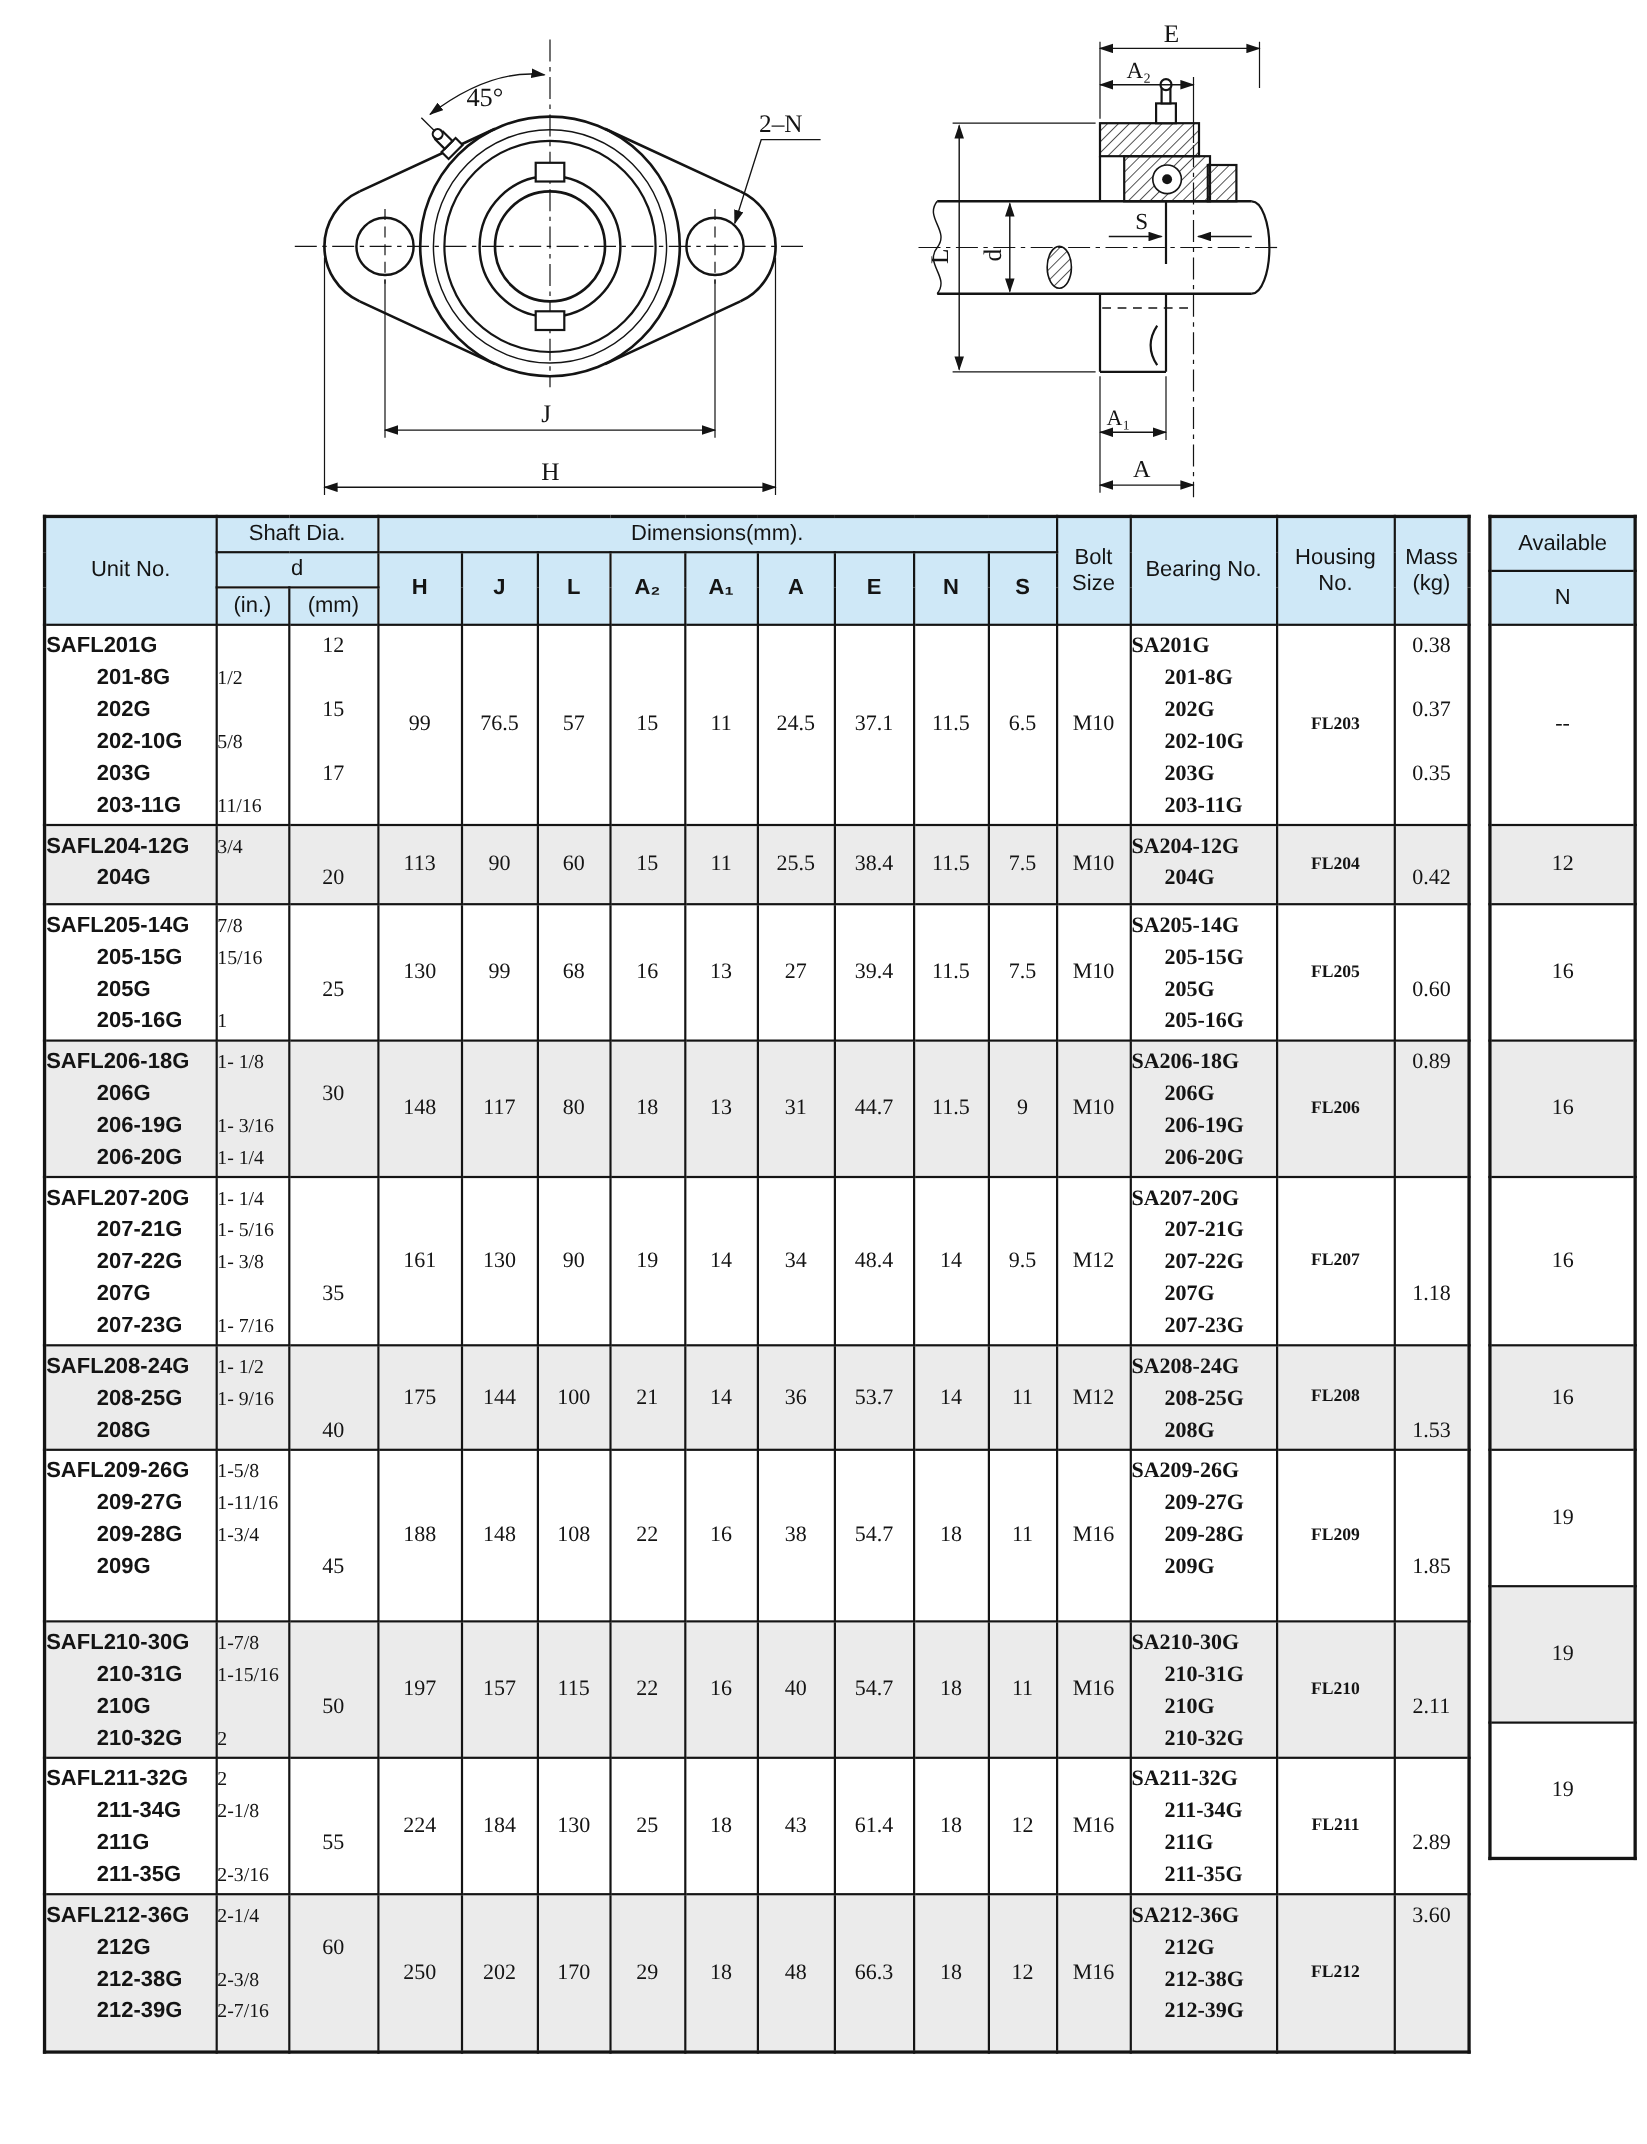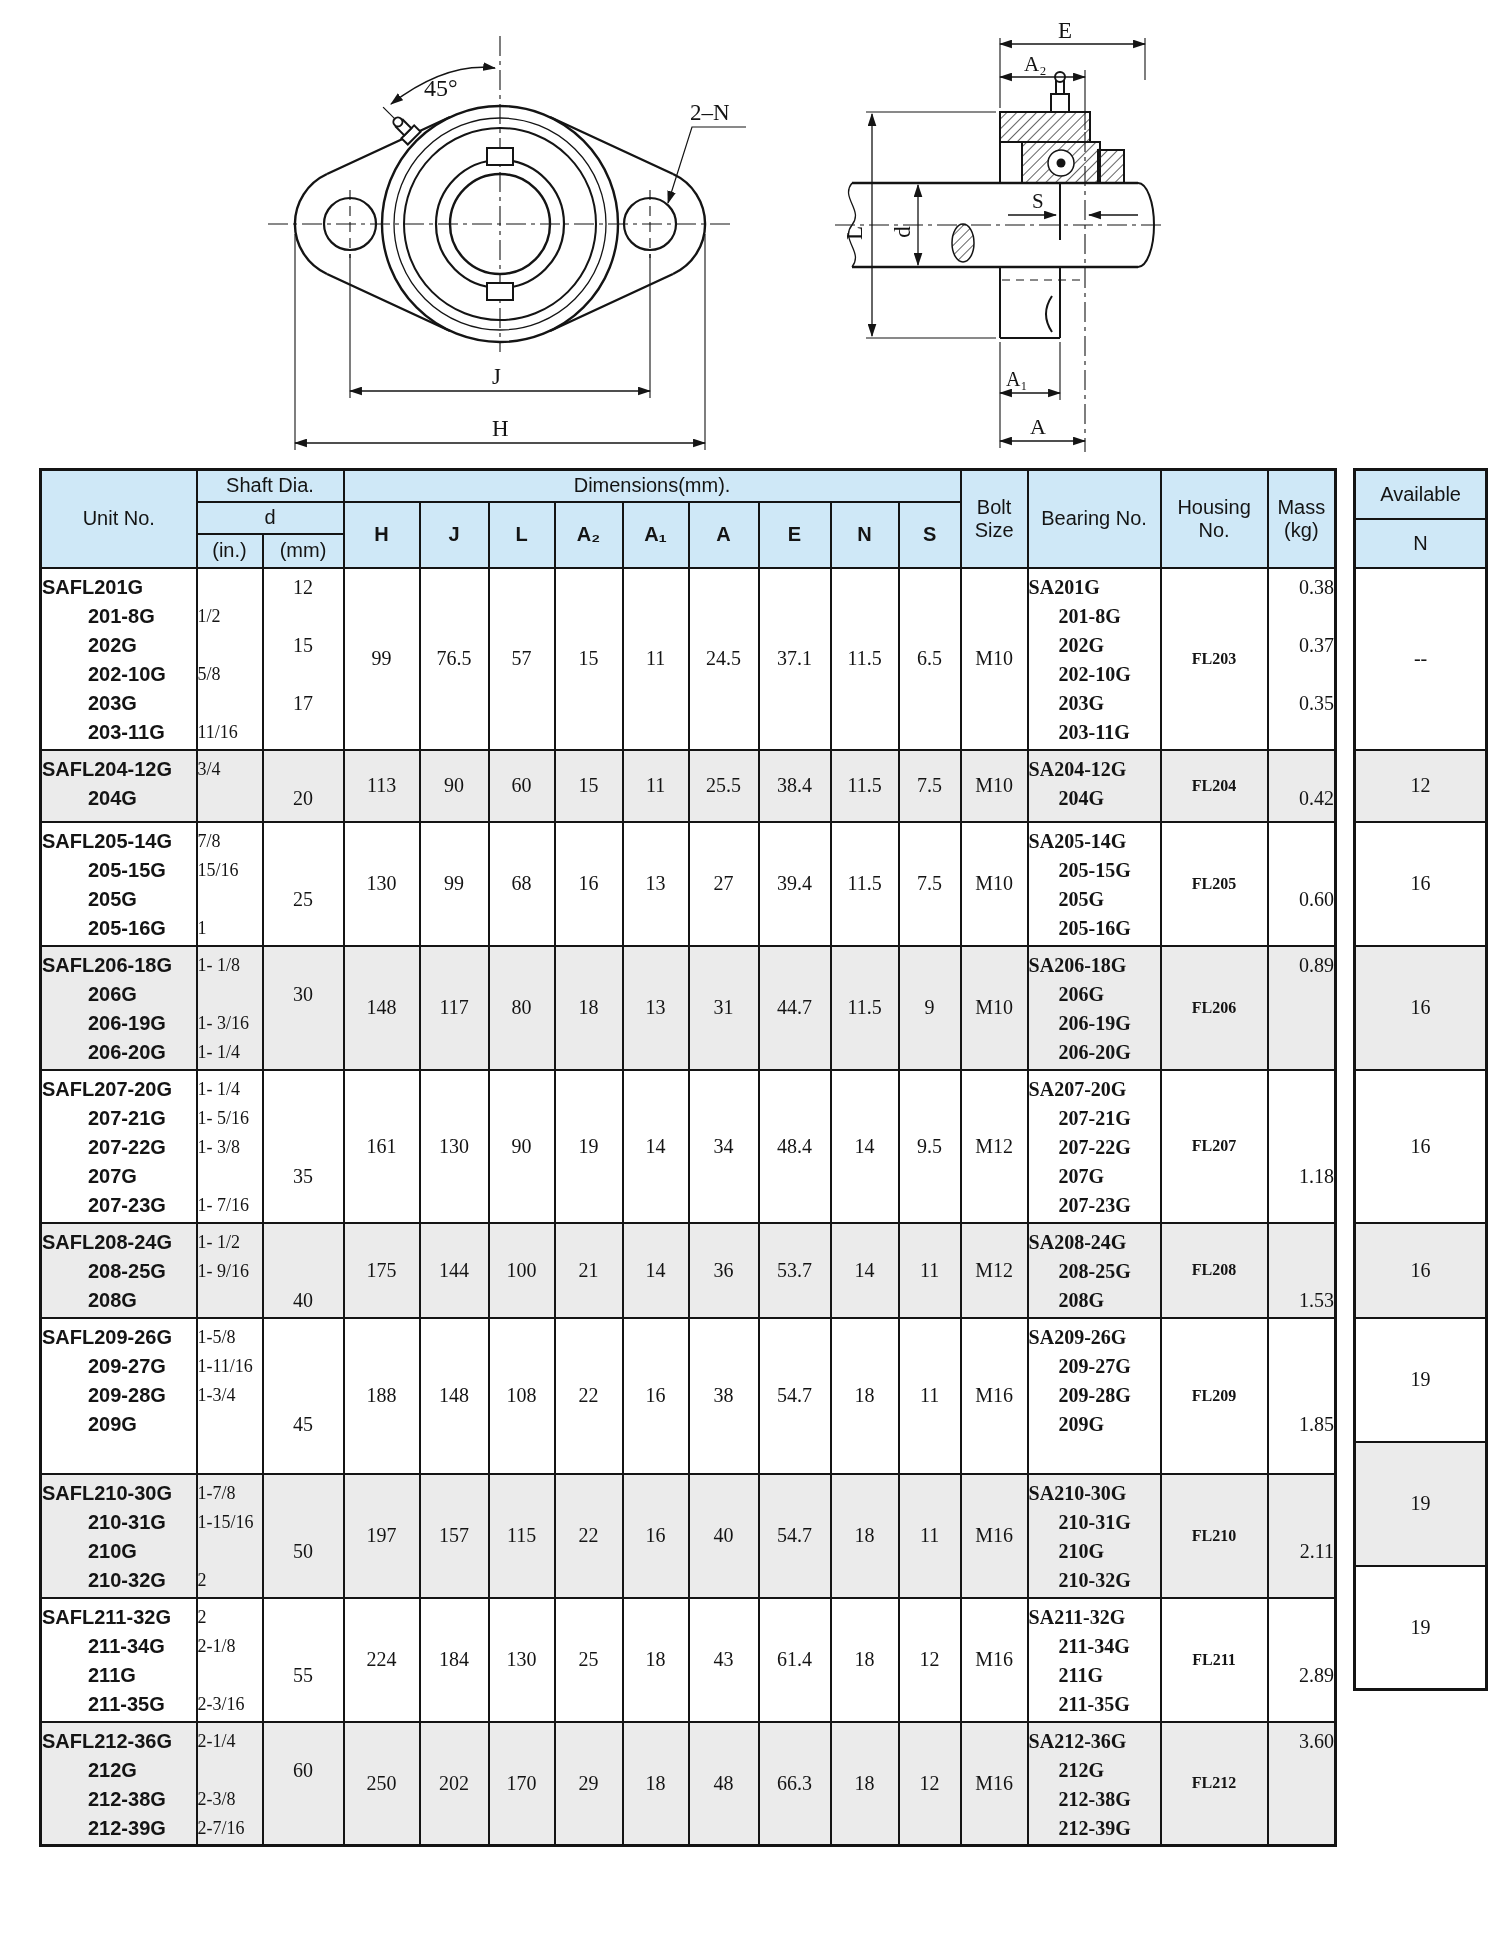--- a/index.html
+++ b/index.html
@@ -27,21 +27,21 @@
   td.top { vertical-align:top; padding-top:4px; }
   .ln { height:29px; line-height:29px; white-space:nowrap; }
   .unit-cell { font-weight:bold; font-size:20px; padding-left:5px; text-align:left; }
   .unit-cell .cont-u { padding-left:46px; }
   .in-cell { font-family:"Liberation Serif",serif; font-size:18px; padding-left:5px; text-align:left; }
   .mm-cell { font-family:"Liberation Serif",serif; font-size:20px; text-align:center; }
   .val-cell { font-family:"Liberation Serif",serif; font-size:20px; text-align:center; vertical-align:middle; }
   .bearing-cell { font-family:"Liberation Serif",serif; font-weight:bold; font-size:20px; padding-left:8px; text-align:left; }
   .bearing-cell .cont-b { padding-left:30px; }
   .housing-cell { font-family:"Liberation Serif",serif; font-weight:bold; font-size:16px; text-align:center; vertical-align:middle; }
-  .mass-cell { font-family:"Liberation Serif",serif; font-size:20px; text-align:right; }
+  .mass-cell { font-family:"Liberation Serif",serif; font-size:20px; text-align:center; }
   .avail-table td { font-family:"Liberation Serif",serif; font-size:20px; text-align:center; vertical-align:middle; }
   tr.shaded td { background:#ebebeb; }
 </style>
 </head>
 <body>
 
 <div class="page">
 
   
   <svg width="1497" height="465" viewBox="0 0 1497 465">
@@ -582,21 +582,21 @@
               <div class="ln cont-b">211-35G</div>
             </td>
             <td class="housing-cell">FL211</td>
             <td class="mass-cell top">
               <div class="ln">&nbsp;</div>
               <div class="ln">&nbsp;</div>
               <div class="ln">2.89</div>
               <div class="ln">&nbsp;</div>
             </td>
           </tr>
-          <tr class="shaded" style="height: 124px;">
+          <tr class="shaded" style="height: 144px;">
             <td class="unit-cell top">
               <div class="ln">SAFL212-36G</div>
               <div class="ln cont-u">212G</div>
               <div class="ln cont-u">212-38G</div>
               <div class="ln cont-u">212-39G</div>
             </td>
             <td class="in-cell top">
               <div class="ln">2-1/4</div>
               <div class="ln">&nbsp;</div>
               <div class="ln">2-3/8</div>

